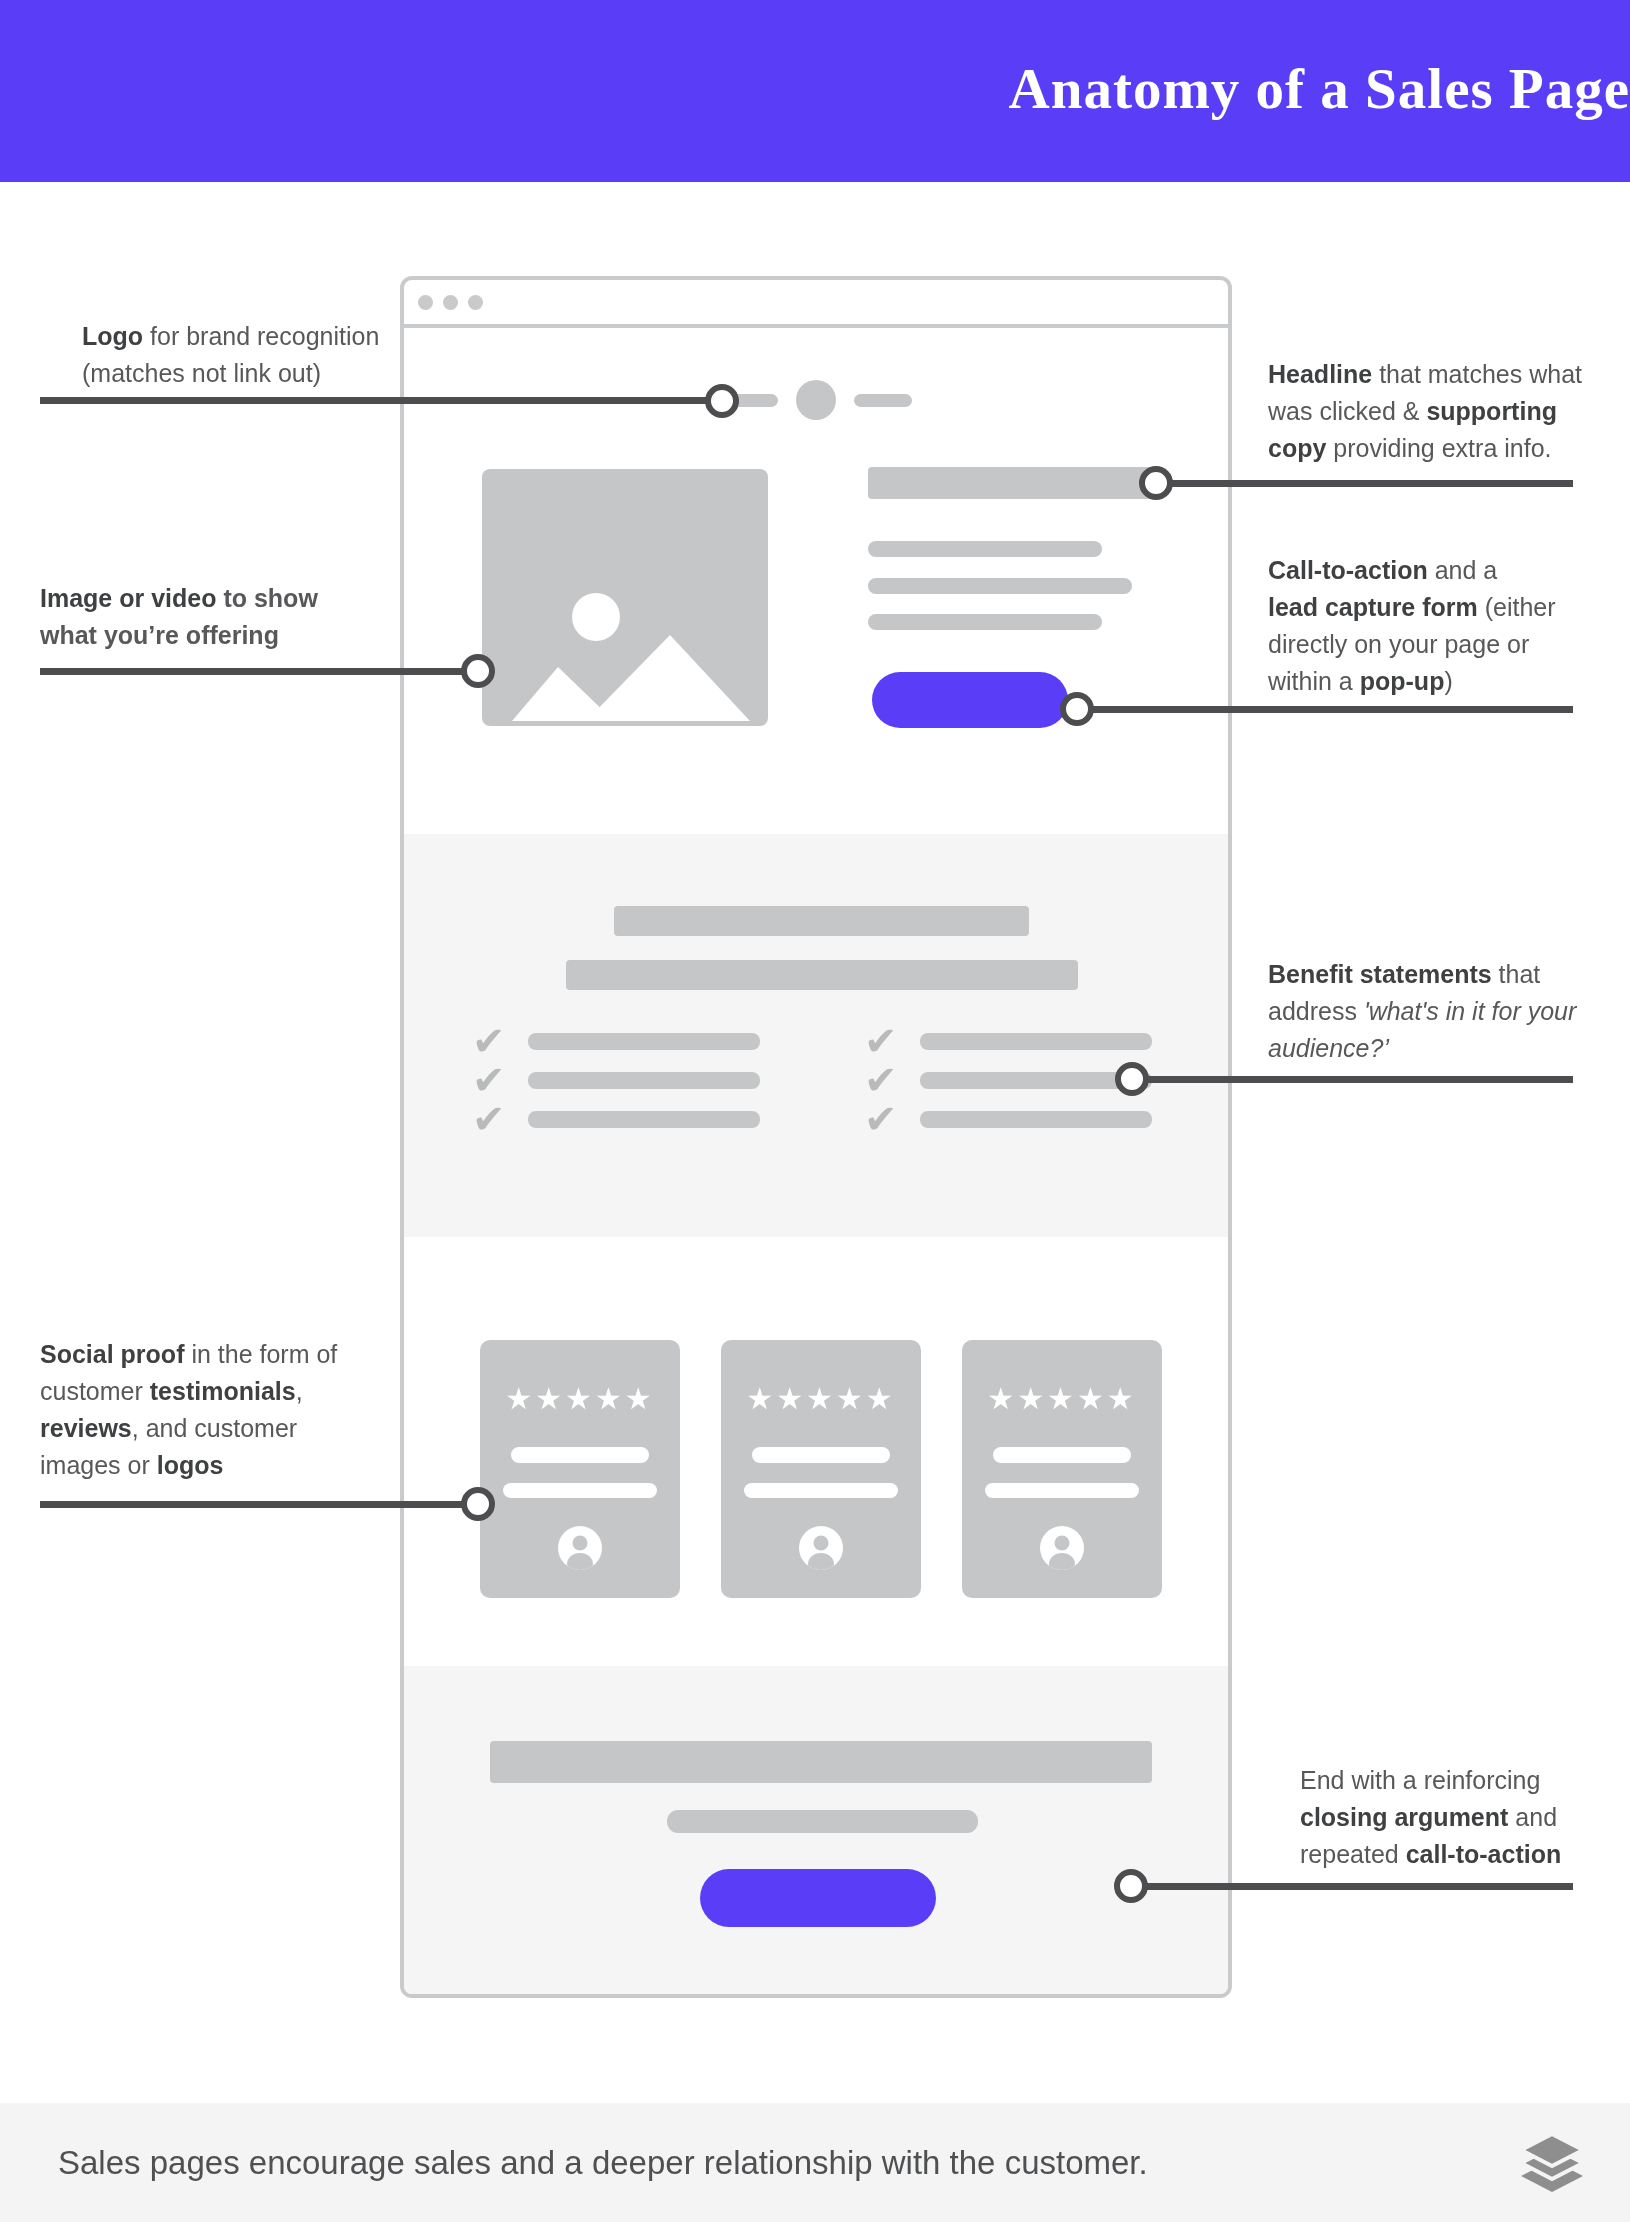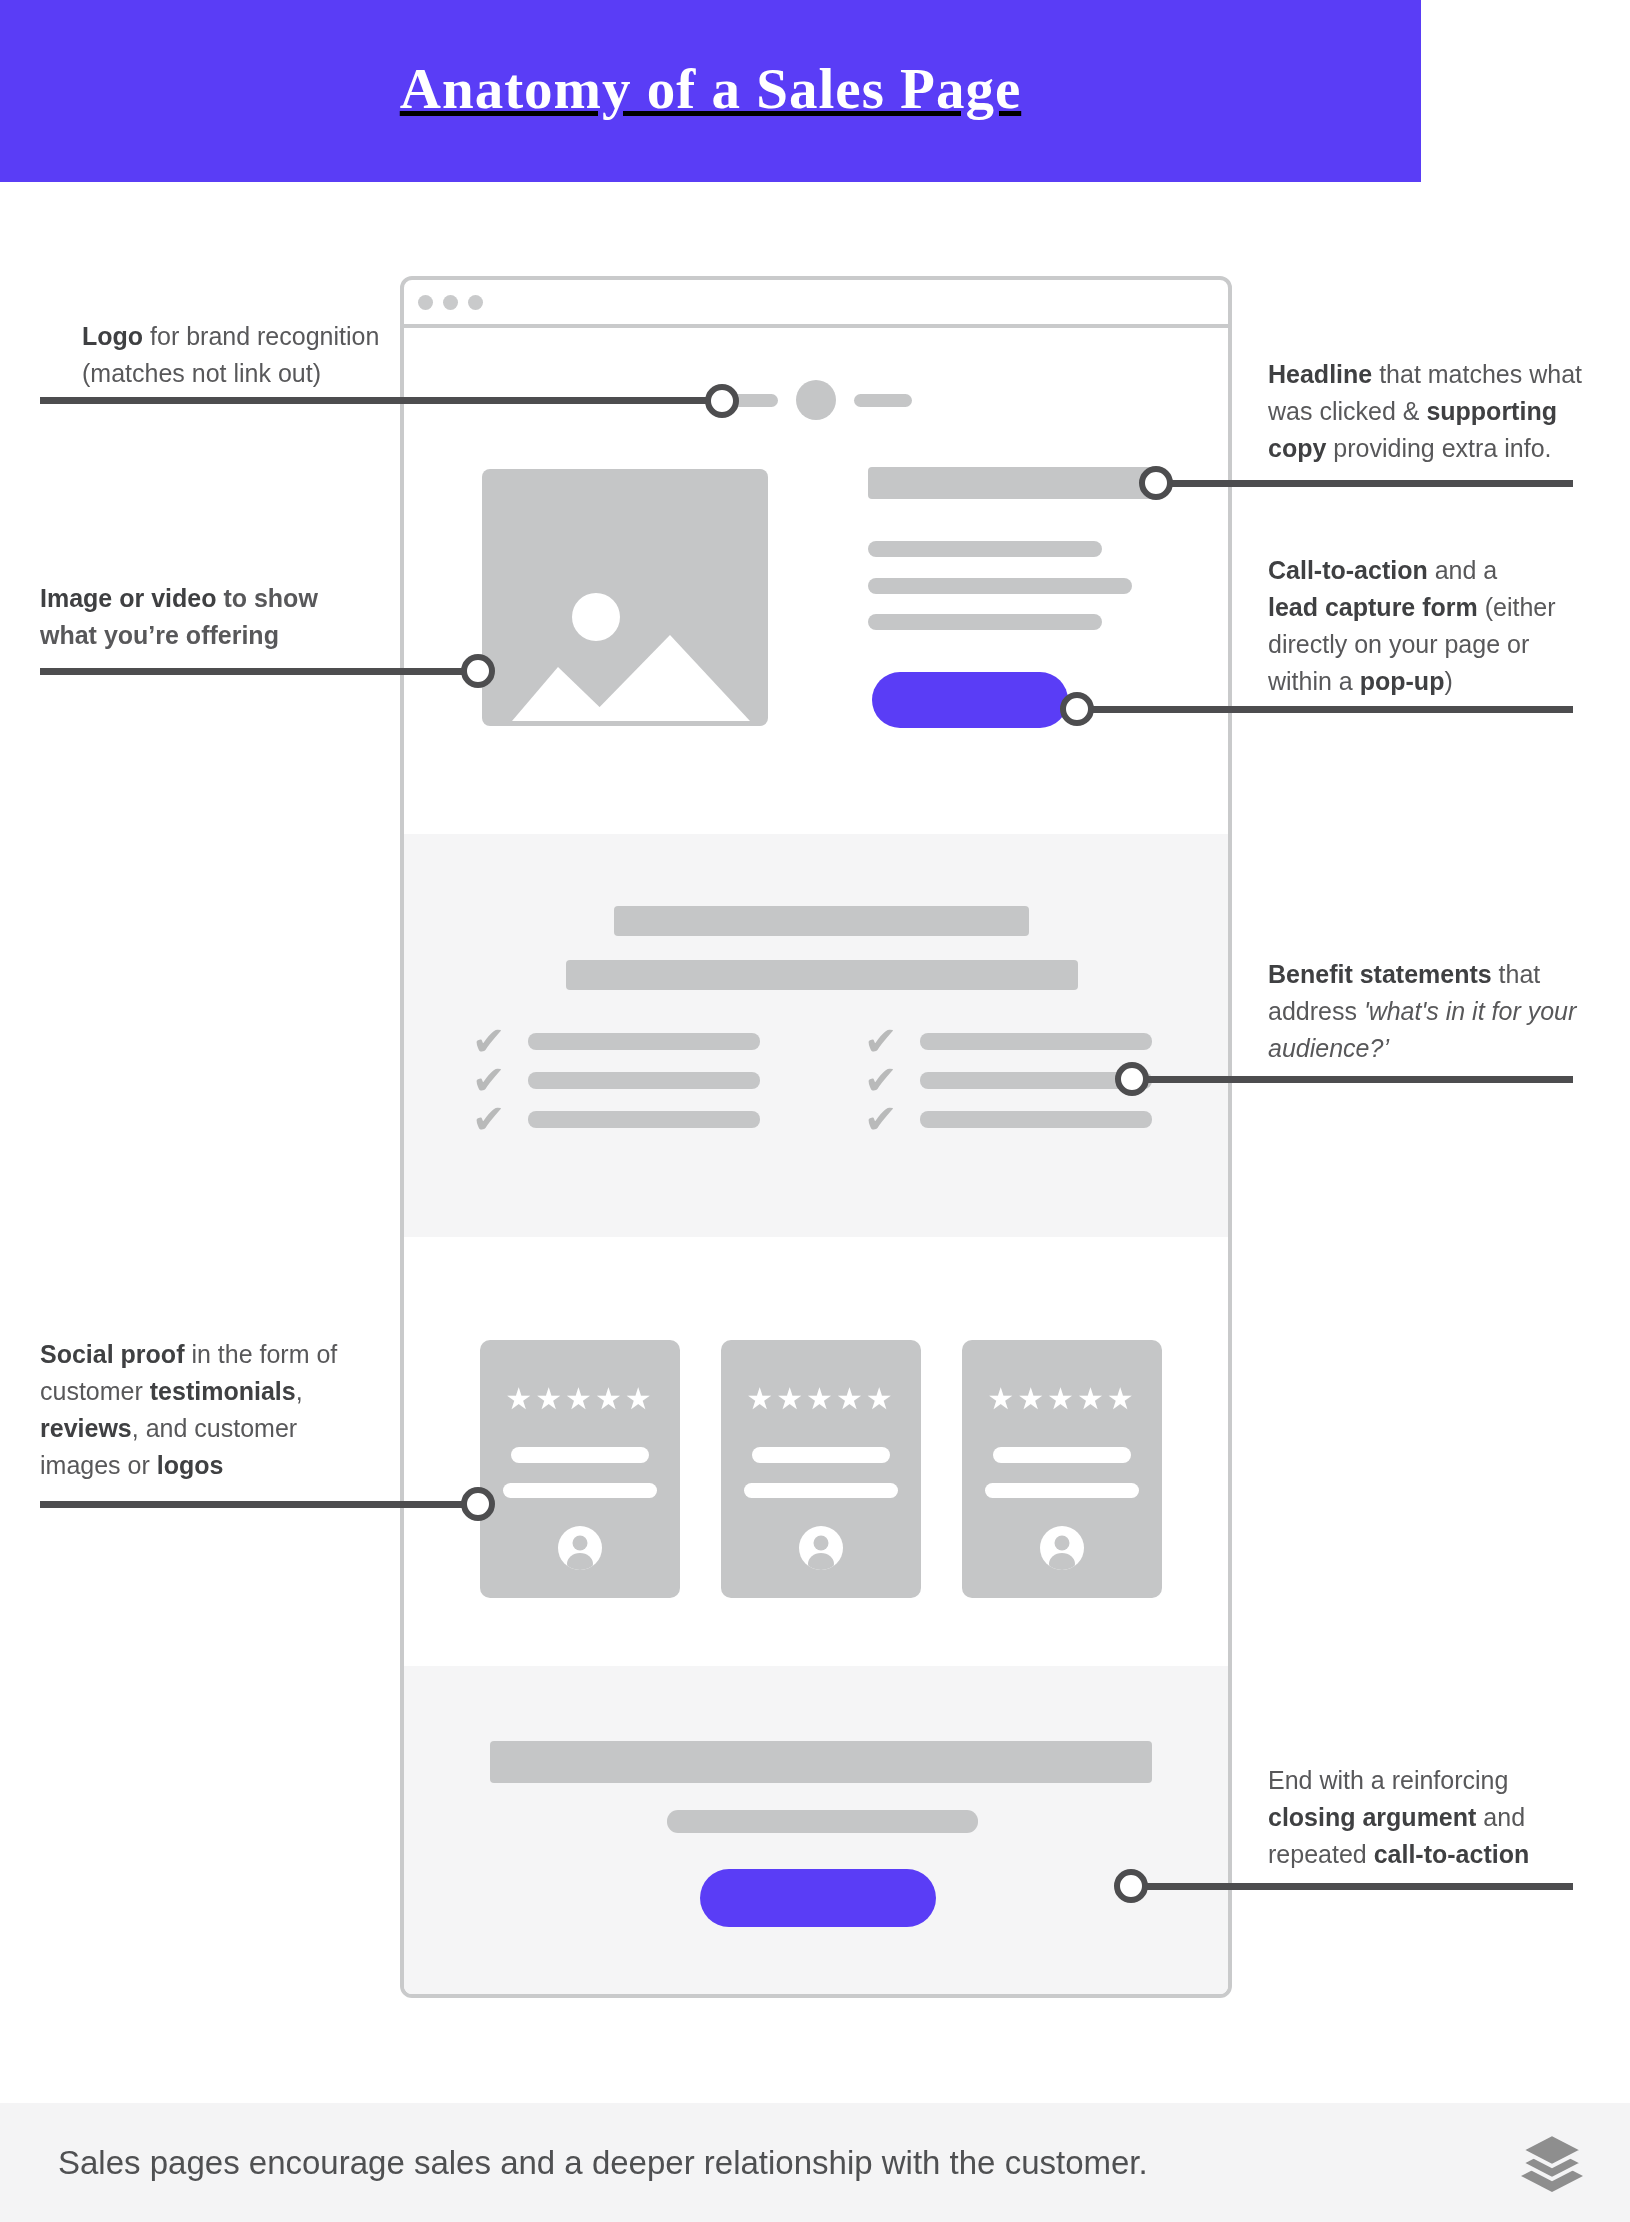--- a/index.html
+++ b/index.html
@@ -1,21 +1,21 @@
 <!DOCTYPE html>
 <html style="--purple: #5A3DF6; --wireframe-gray: #C5C6C7; --section-band: #F5F5F6; --window-border: #C9CACB; --connector: #4D4D4F; --text: #58585A; --text-bold: #3F4042; --check-gray: #B9BABA; --footer-bg: #F4F4F5; --footer-text: #4F5052; --logo-gray: #8E8E8E;"><head>
 <meta charset="utf-8">
 <style>
   html,body{margin:0;padding:0;}
   body{font-family:"Liberation Sans","DejaVu Sans",sans-serif;background:#ffffff;}
   .page{position:relative;width:1630px;height:2222px;background:#ffffff;overflow:hidden;}
 
   
-  .banner{position:absolute;left:0;top:0;width:1421px;height:182px;
-    background:var(--purple,#5A3DF6);display:flex;align-items:center;justify-content:center;text-decoration:underline;}
+  .banner{position:absolute;left:0;top:0;width:1630px;height:182px;
+    background:var(--purple,#5A3DF6);display:flex;align-items:center;justify-content:flex-end;}
   .banner h1{margin:0;padding-bottom:6px;font-family:"Liberation Serif","DejaVu Serif",serif;
     font-weight:700;font-size:57px;color:#ffffff;letter-spacing:1px;}
 
   
   .browser{position:absolute;left:400px;top:276px;width:832px;height:1722px;
     box-sizing:border-box;border:4px solid var(--window-border,#C9CACB);border-radius:12px;
     background:#ffffff;overflow:hidden;z-index:1;}
   .chrome{position:absolute;left:0;top:0;width:100%;height:48px;
     border-bottom:4px solid var(--window-border,#C9CACB);display:flex;align-items:center;
     padding-left:14px;gap:10px;box-sizing:border-box;}
@@ -219,21 +219,21 @@
   <div class="cnode" style="left:1077px;top:709px;"></div>
   <div class="cnode" style="left:1132px;top:1079px;"></div>
   <div class="cnode" style="left:1131px;top:1886px;"></div>
 
   <div class="ann" style="left:40px;top:318px;margin-left:42px;"><b>Logo</b><span> for brand recognition</span><br><span>(matches not link out)</span></div>
   <div class="ann" style="left:40px;top:580px;font-weight:bold;"><b>Image or video</b><span> to show</span><br><span>what you’re offering</span></div>
   <div class="ann" style="left:1268px;top:356px;"><b>Headline</b><span> that matches what</span><br><span>was clicked &amp; </span><b>supporting</b><br><b>copy</b><span> providing extra info.</span></div>
   <div class="ann" style="left:40px;top:1336px;"><b>Social proof</b><span> in the form of</span><br><span>customer </span><b>testimonials</b><span>,</span><br><b>reviews</b><span>, and customer</span><br><span>images or </span><b>logos</b></div>
   <div class="ann" style="left:1268px;top:552px;"><b>Call-to-action</b><span> and a</span><br><b>lead capture form</b><span> (either</span><br><span>directly on your page or</span><br><span>within a </span><b>pop-up</b><span>)</span></div>
   <div class="ann" style="left:1268px;top:956px;"><b>Benefit statements</b><span> that</span><br><span>address </span><i>'what's in it for your</i><br><i>audience?’</i></div>
-  <div class="ann" style="left:1268px;top:1762px;"><span>End with a reinforcing</span><br><b>closing argument</b><span> and</span><br><span>repeated </span><b>call-to-action</b></div>
+  <div class="ann" style="left:1300px;top:1762px;"><span>End with a reinforcing</span><br><b>closing argument</b><span> and</span><br><span>repeated </span><b>call-to-action</b></div>
 
   <div class="footer">
     <p>Sales pages encourage sales and a deeper relationship with the customer.</p>
     <svg width="64" height="58" viewBox="0 0 64 58">
       <polygon points="32,26 63,42 32,58 1,42" fill="#8E8E8E"></polygon>
       <polygon points="32,13 63,29 32,45 1,29" fill="#8E8E8E" stroke="#F4F4F5" stroke-width="4"></polygon>
       <polygon points="32,0 63,16 32,32 1,16" fill="#8E8E8E" stroke="#F4F4F5" stroke-width="4"></polygon>
     </svg>
   </div>
 

